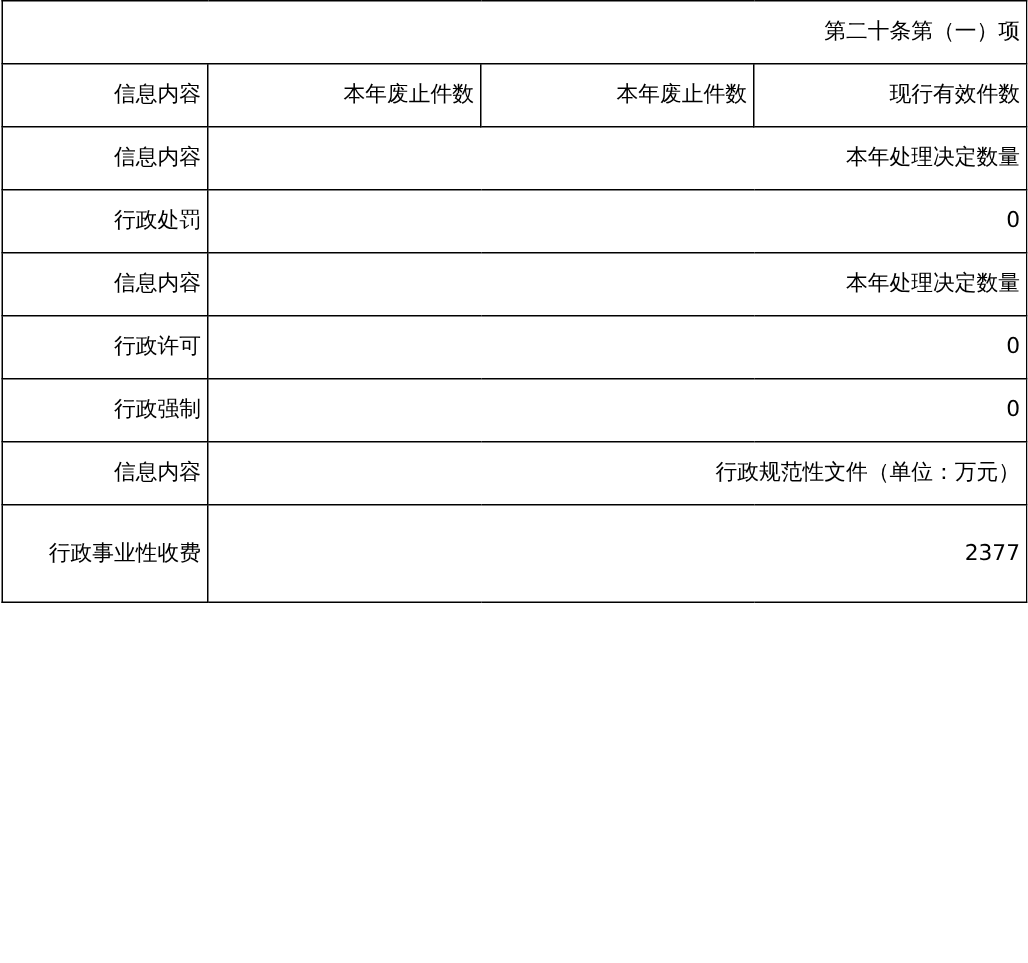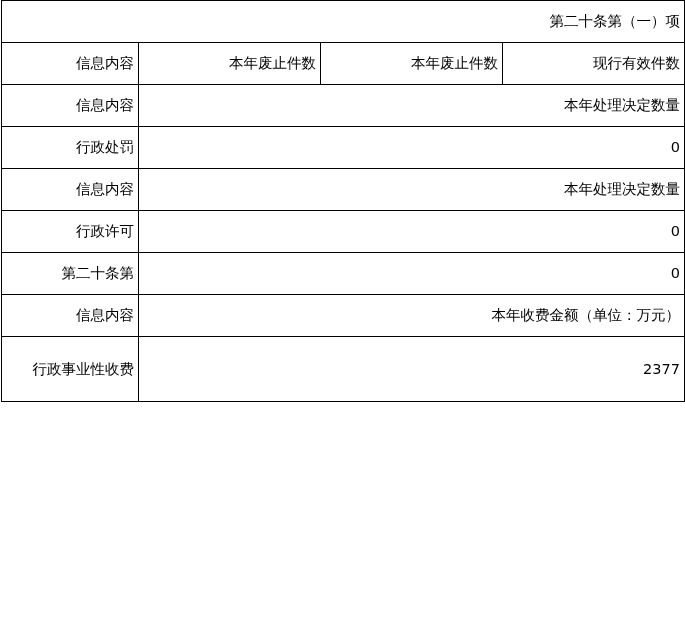--- a/index.html
+++ b/index.html
@@ -101,27 +101,27 @@
 
       <tr>
         <td class="row-h">信息内容</td>
         <td class="row-h" colspan="3">本年处理决定数量</td>
       </tr>
       <tr>
         <td class="row-h">行政许可</td>
         <td class="row-h" colspan="3">0</td>
       </tr>
       <tr>
-        <td class="row-h">第二十条第</td>
+        <td class="row-h">行政强制</td>
         <td class="row-h" colspan="3">0</td>
       </tr>
 
       <tr>
         <td class="row-h">信息内容</td>
-        <td class="row-h" colspan="3">本年收费金额（单位：万元）</td>
+        <td class="row-h" colspan="3">行政规范性文件（单位：万元）</td>
       </tr>
       <tr>
         <td class="tail-row cell-wrap">行政事业性收费</td>
         <td class="tail-row val-top" colspan="3">2377</td>
       </tr>
     </tbody>
   </table>
 </div>
 
 </body></html>

